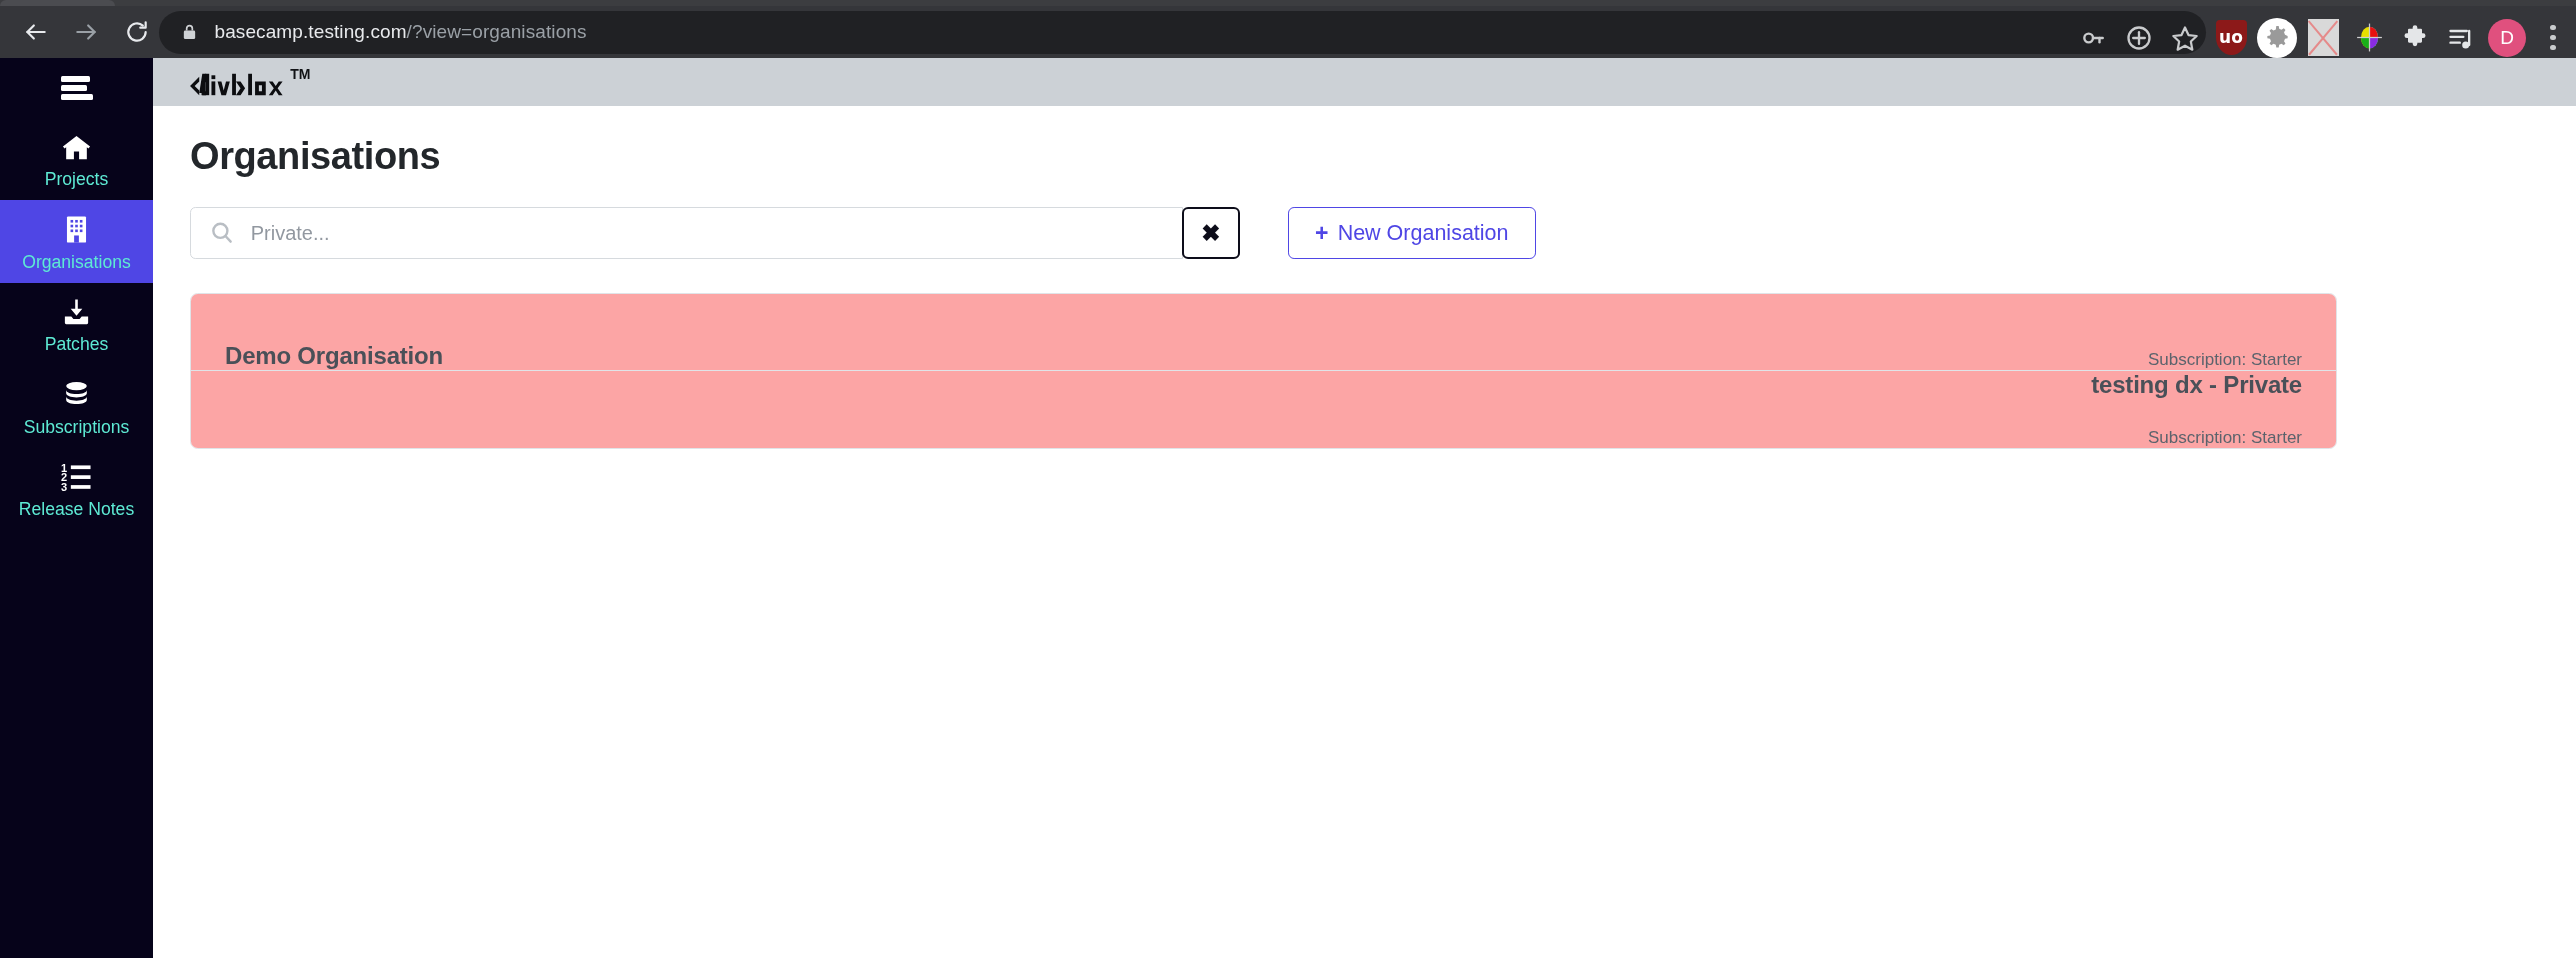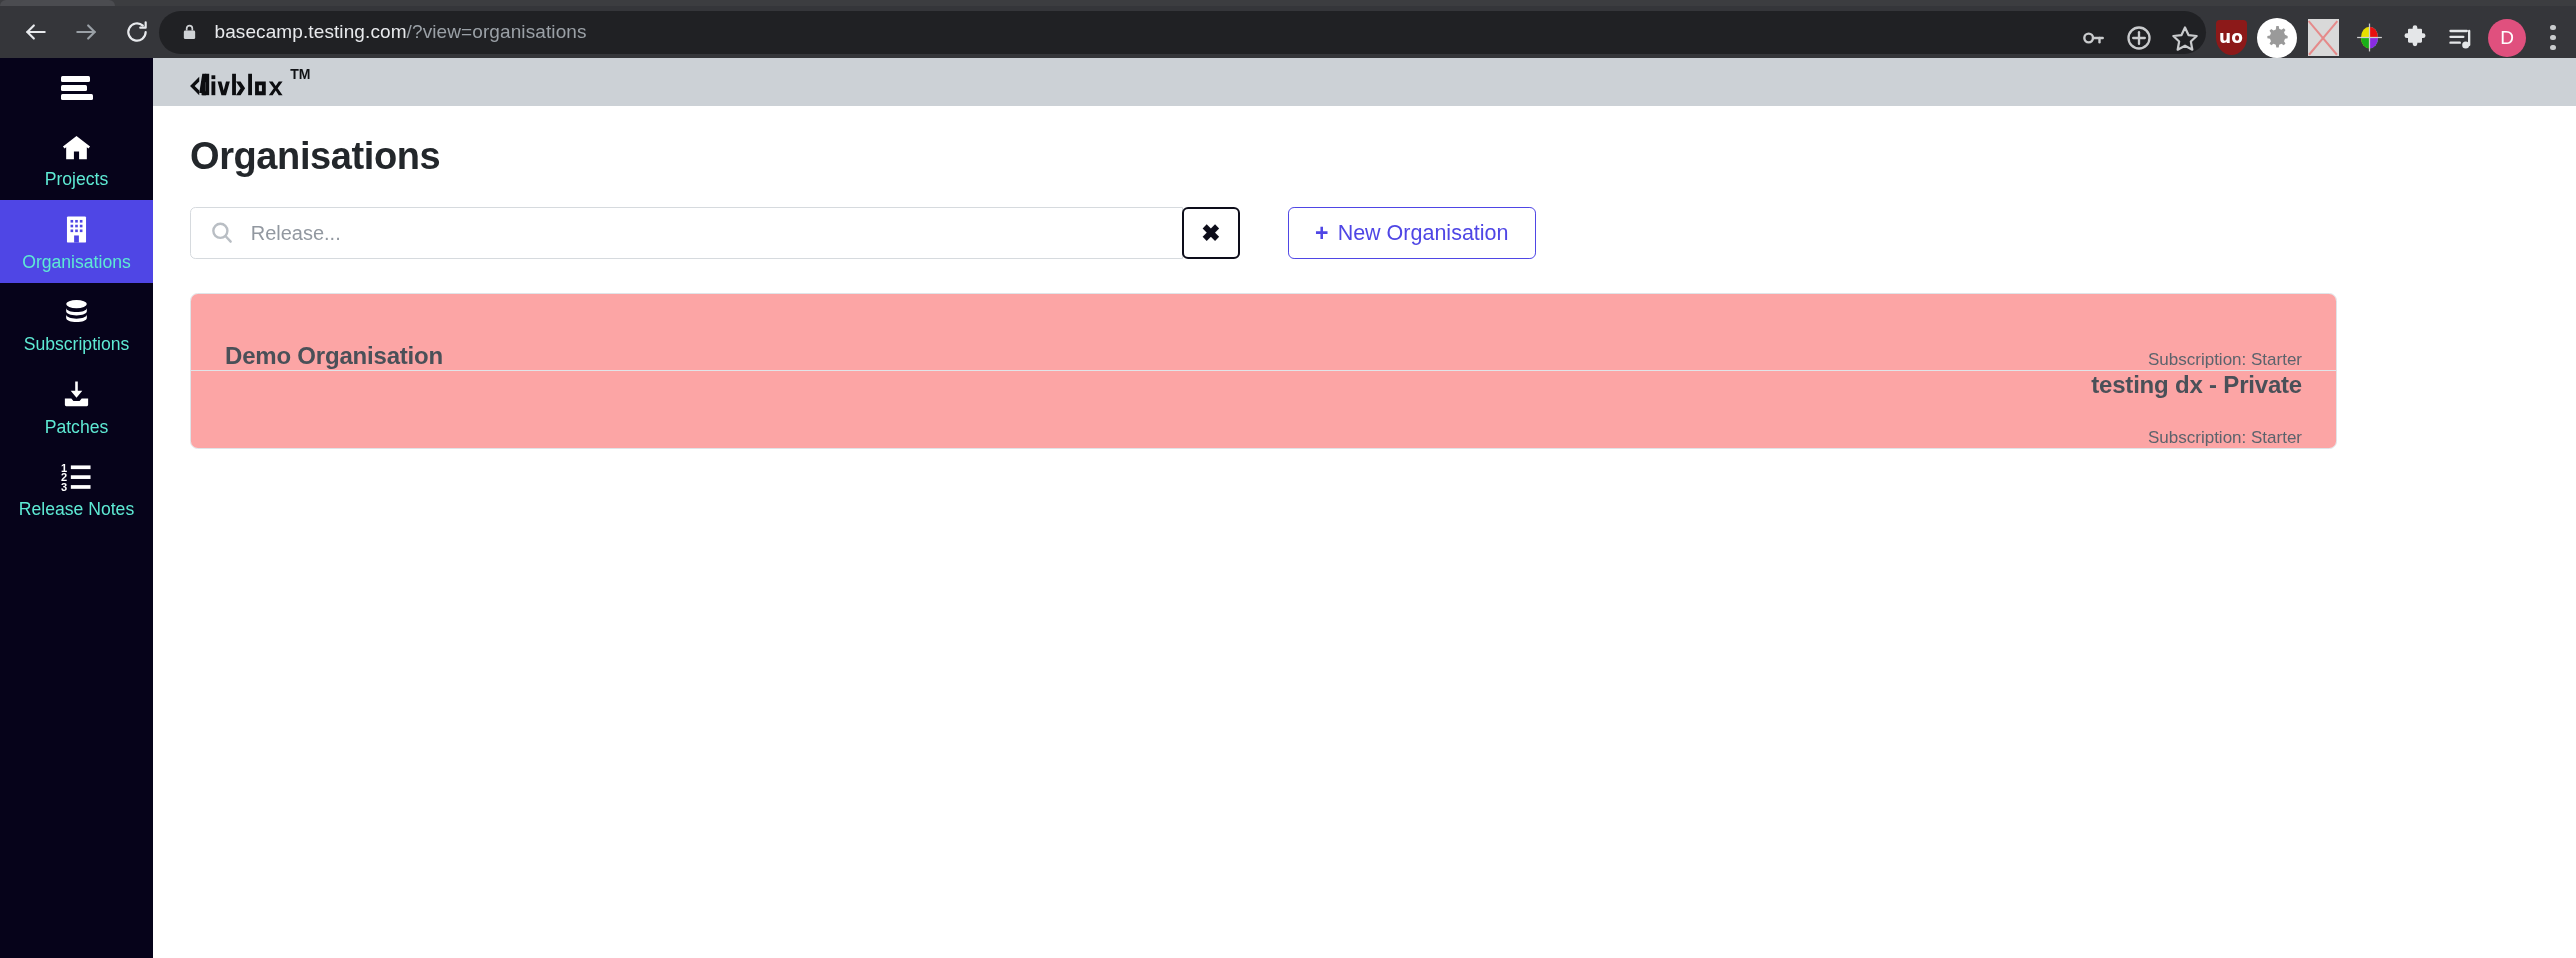--- a/index.html
+++ b/index.html
@@ -500,36 +500,36 @@
             <rect x="10" y="18" width="4" height="6"></rect>
           </g>
         </svg>
       </span>
       <span class="nav-label">Organisations</span>
     </div>
 
     <div class="nav-item">
       <span class="nav-ico">
         <svg width="31" height="31" viewBox="0 0 24 24" fill="#ffffff">
+          <path d="M11 2h2v7h3.5L12 14.5 7.5 9H11z"></path>
+          <path d="M3 15h5l1.6 2h4.8l1.6-2h5v5a1 1 0 0 1-1 1H4a1 1 0 0 1-1-1z"></path>
+        </svg>
+      </span>
+      <span class="nav-label">Patches</span>
+    </div>
+
+    <div class="nav-item">
+      <span class="nav-ico">
+        <svg width="31" height="31" viewBox="0 0 24 24" fill="#ffffff">
           <ellipse cx="12" cy="5.5" rx="8" ry="3.2"></ellipse>
           <path d="M4 8.5c0 1.8 3.6 3.2 8 3.2s8-1.4 8-3.2v2.6c0 1.8-3.6 3.2-8 3.2s-8-1.4-8-3.2z"></path>
           <path d="M4 13.6c0 1.8 3.6 3.2 8 3.2s8-1.4 8-3.2v2.6c0 1.8-3.6 3.2-8 3.2s-8-1.4-8-3.2z"></path>
         </svg>
       </span>
       <span class="nav-label">Subscriptions</span>
-    </div>
-
-    <div class="nav-item">
-      <span class="nav-ico">
-        <svg width="31" height="31" viewBox="0 0 24 24" fill="#ffffff">
-          <path d="M11 2h2v7h3.5L12 14.5 7.5 9H11z"></path>
-          <path d="M3 15h5l1.6 2h4.8l1.6-2h5v5a1 1 0 0 1-1 1H4a1 1 0 0 1-1-1z"></path>
-        </svg>
-      </span>
-      <span class="nav-label">Patches</span>
     </div>
 
     <div class="nav-item">
       <span class="nav-ico">
         <svg width="32" height="31" viewBox="0 0 26 24" fill="#ffffff">
           <text x="0" y="8" font-size="9" font-weight="bold" font-family="Liberation Sans, sans-serif">1</text>
           <text x="0" y="16" font-size="9" font-weight="bold" font-family="Liberation Sans, sans-serif">2</text>
           <text x="0" y="24" font-size="9" font-weight="bold" font-family="Liberation Sans, sans-serif">3</text>
           <rect x="8" y="3" width="16" height="3"></rect>
           <rect x="8" y="11" width="16" height="3"></rect>
@@ -578,21 +578,21 @@
       <h1 class="page-title">Organisations</h1>
 
       <div class="controls-row">
 
         <div class="search-group">
           <div class="search-field">
             <svg width="26" height="26" viewBox="0 0 24 24" fill="none" stroke="#b9bec4" stroke-width="2.2" stroke-linecap="round">
               <circle cx="10.5" cy="10" r="6.5"></circle>
                 <line x1="15.4" y1="15" x2="20" y2="20"></line>
             </svg>
-            <span class="search-placeholder">Release...</span>
+            <span class="search-placeholder">Private...</span>
           </div>
           <div class="clear-btn">✖</div>
         </div>
 
         <button class="new-btn">
           <span class="plus">+</span>
           <span>New Organisation</span>
         </button>
 
       </div>

